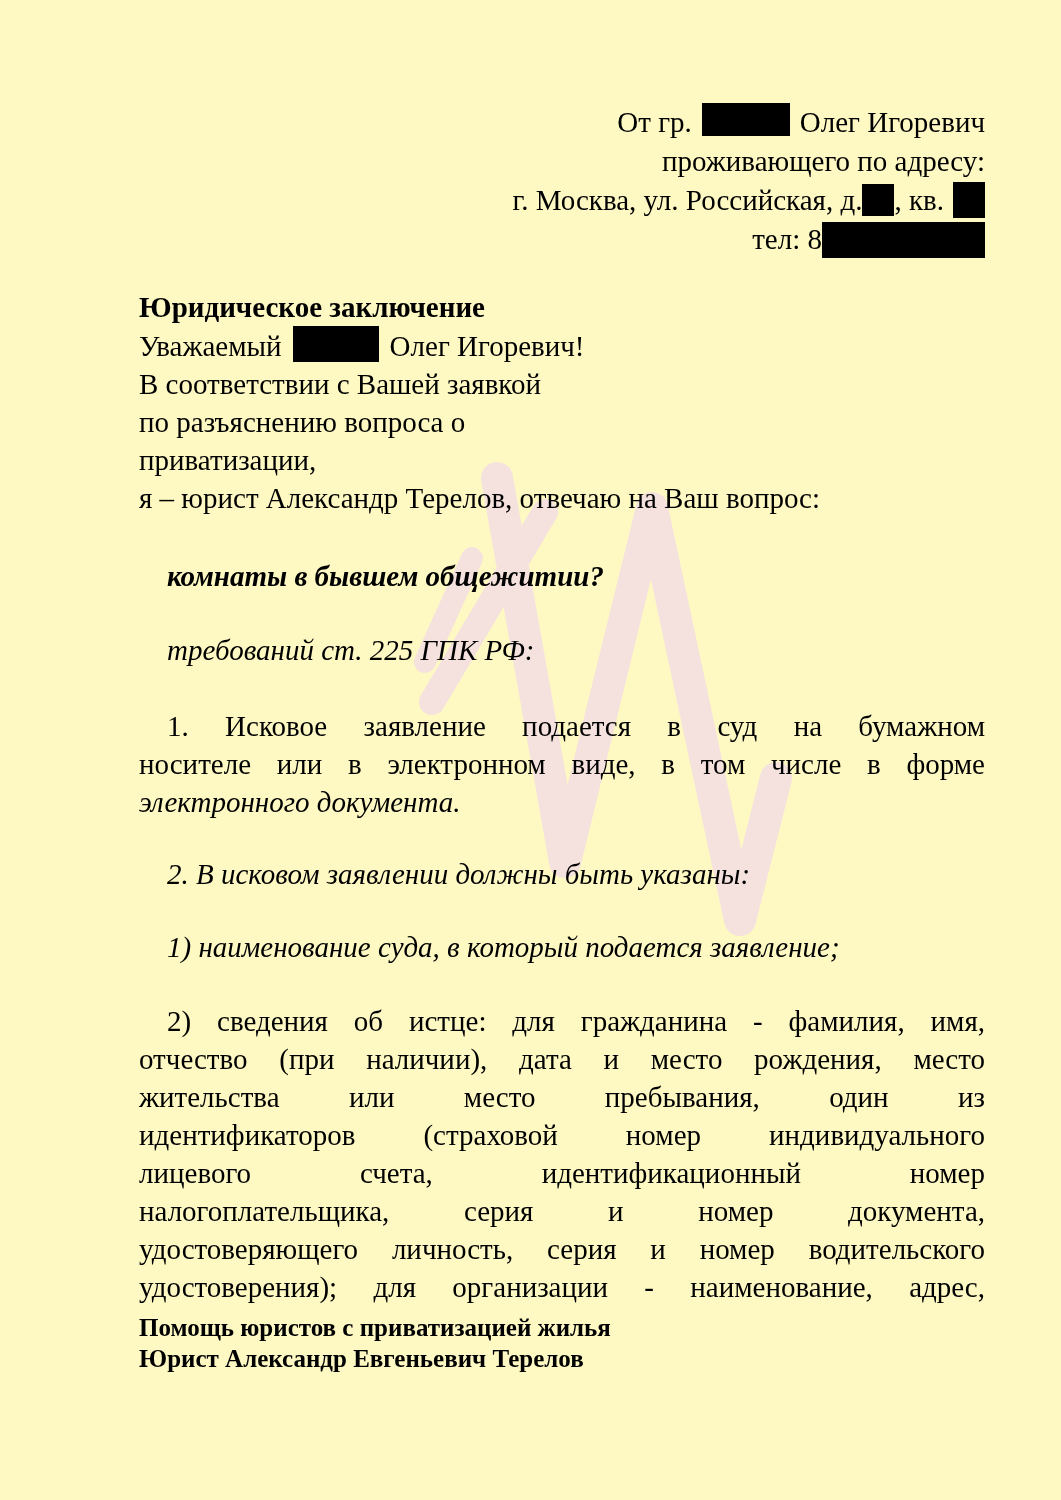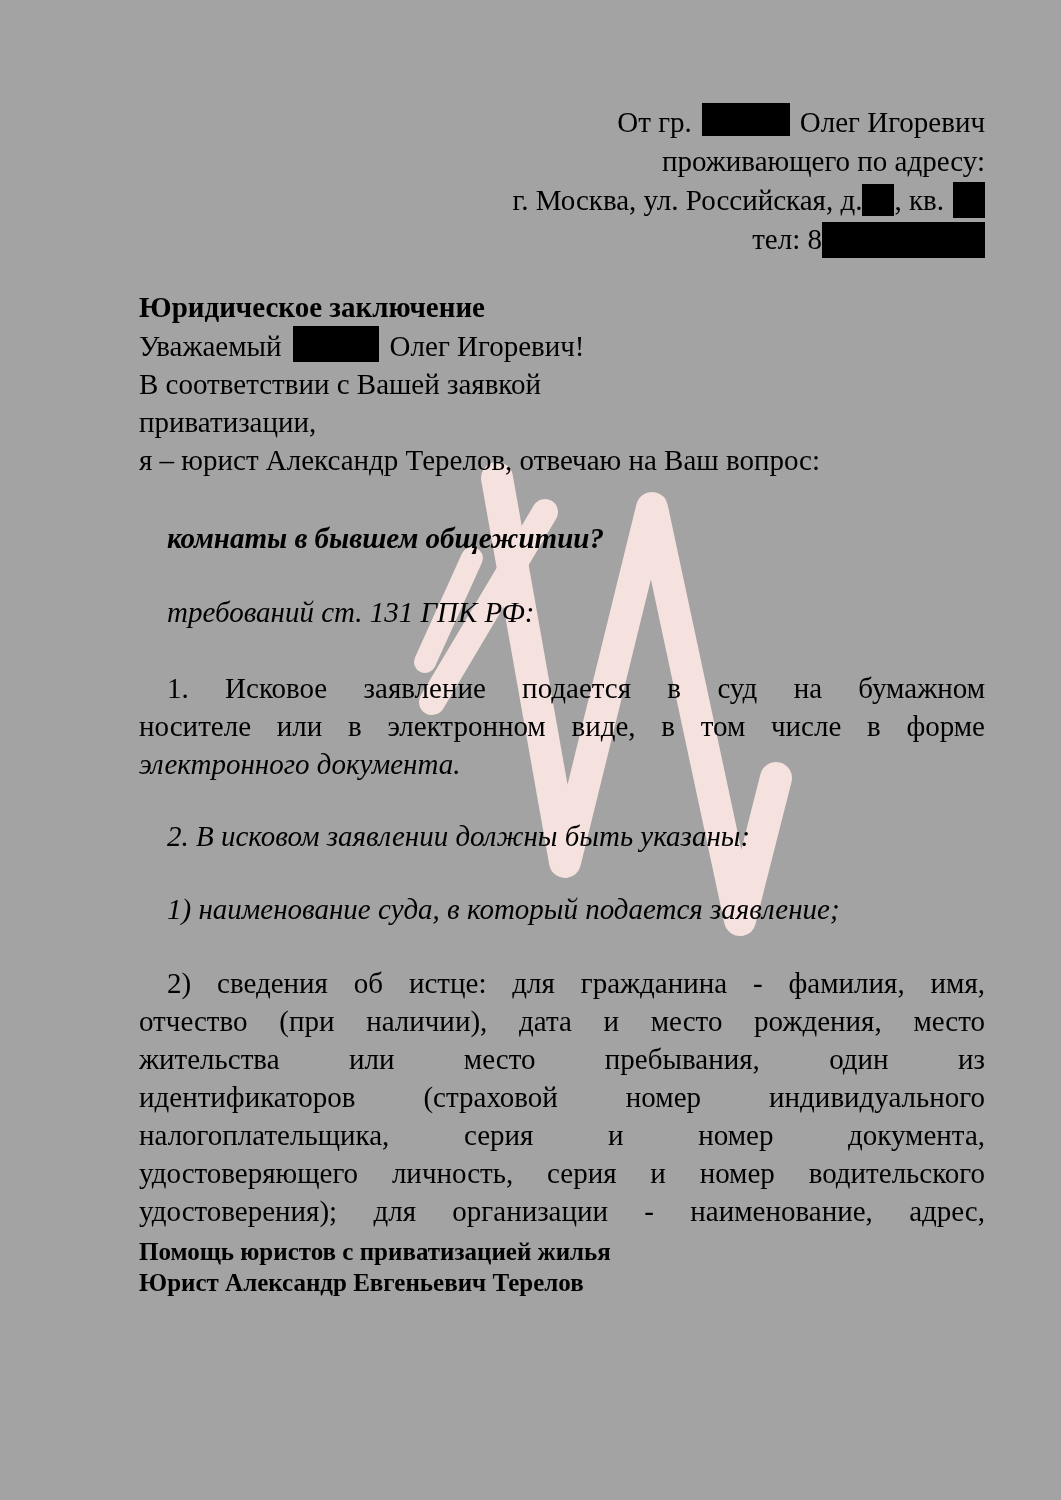--- a/index.html
+++ b/index.html
@@ -1,20 +1,20 @@
 <!DOCTYPE html>
 <html><head>
 <meta charset="utf-8">
 <style>
   html,body{margin:0;padding:0;background:#e8e8e8;}
   .page{
     position:relative;
     width:1061px;height:1500px;
     margin:0 auto;
-    background:#a3a3a3;
+    background:#fef9c3;
     font-family:"Liberation Serif","DejaVu Serif",serif;
     color:#000000;
     overflow:hidden;
   }
   .wm{position:absolute;left:0;top:0;z-index:0;}
   .content{position:relative;z-index:1;padding:103px 76px 0 139px;}
 
   .header-block{text-align:right;font-size:29px;line-height:39px;}
   .hline{white-space:nowrap;}
 
@@ -72,30 +72,31 @@
         <span>тел: 8</span><span class="redact r-phone"></span>
       </div>
     </div>
 
     <div class="center-block">
       <div class="doc-title">Юридическое заключение</div>
       <div>
         <span>Уважаемый</span><span class="redact r-name2"></span><span>Олег Игоревич!</span>
       </div>
       <div>В соответствии с Вашей заявкой</div>
+      <div>по разъяснению вопроса о</div>
       <div>приватизации,</div>
       <div>я – юрист Александр Терелов, отвечаю на Ваш вопрос:</div>
     </div>
 
     <div class="question">
         <div class="tline last">комнаты в бывшем общежитии?</div>
       </div>
 
     <div class="para g1">
-        <div class="tline last">требований ст. 131 ГПК РФ:</div>
+        <div class="tline last">требований ст. 225 ГПК РФ:</div>
       </div>
 
     <div class="para g2">
         <div class="tline">1. Исковое заявление подается в суд на бумажном</div>
         <div class="tline">носителе или в электронном виде, в том числе в форме</div>
         <div class="tline last">электронного документа.</div>
       </div>
 
     <div class="para g3">
         <div class="tline last">2. В исковом заявлении должны быть указаны:</div>
@@ -103,20 +104,21 @@
 
     <div class="para g4">
         <div class="tline last">1) наименование суда, в который подается заявление;</div>
       </div>
 
     <div class="para g5">
         <div class="tline">2) сведения об истце: для гражданина - фамилия, имя,</div>
         <div class="tline">отчество (при наличии), дата и место рождения, место</div>
         <div class="tline">жительства или место пребывания, один из</div>
         <div class="tline">идентификаторов (страховой номер индивидуального</div>
+        <div class="tline">лицевого счета, идентификационный номер</div>
         <div class="tline">налогоплательщика, серия и номер документа,</div>
         <div class="tline">удостоверяющего личность, серия и номер водительского</div>
         <div class="tline">удостоверения); для организации - наименование, адрес,</div>
       </div>
 
     <div class="footer">
       <div>Помощь юристов с приватизацией жилья</div>
       <div>Юрист Александр Евгеньевич Терелов</div>
     </div>
 

